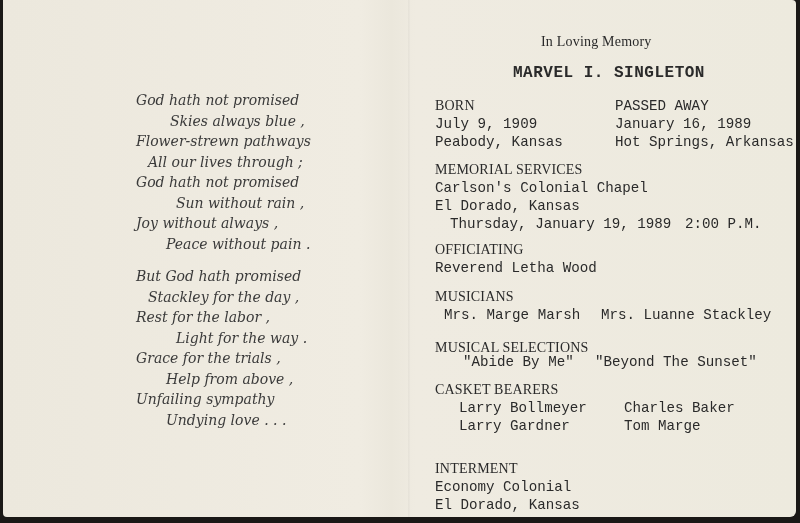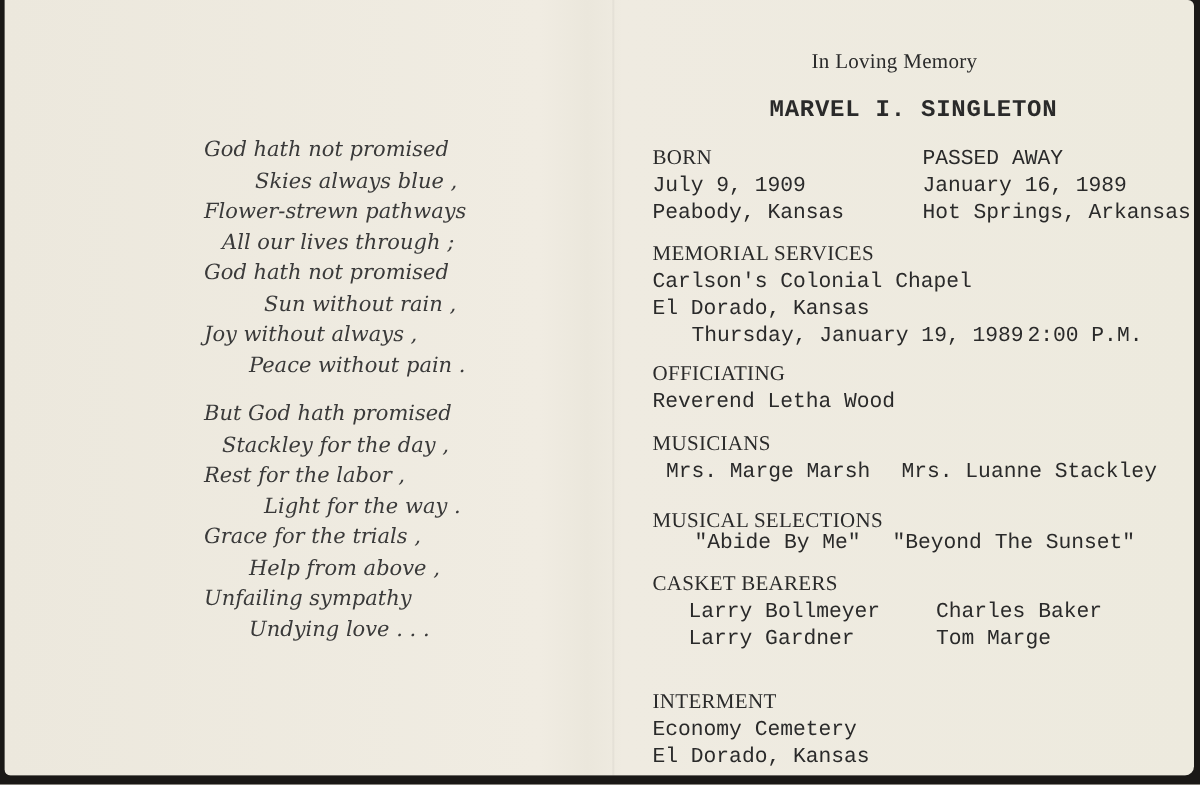--- a/index.html
+++ b/index.html
@@ -86,21 +86,21 @@
       <div>PASSED AWAY</div>
       <div>January 16, 1989</div>
       <div>Hot Springs, Arkansas</div>
     </div>
 
     <div class="col" style="left:0px; top:161px; width:345px;">
       <div class="hdr">MEMORIAL SERVICES</div>
       <div>Carlson's Colonial Chapel</div>
       <div>El Dorado, Kansas</div>
     </div>
-    <div class="abs" style="left:26px; top:215px;">Thursday, January 19, 1989</div>
+    <div class="abs" style="left:15px; top:215px;">Thursday, January 19, 1989</div>
     <div class="abs" style="left:250px; top:215px;">2:00 P.M.</div>
 
     <div class="col" style="left:0px; top:241px; width:340px;">
       <div class="hdr">OFFICIATING</div>
       <div>Reverend Letha Wood</div>
     </div>
 
     <div class="col" style="left:0px; top:288px; width:340px;">
       <div class="hdr">MUSICIANS</div>
     </div>
@@ -120,17 +120,17 @@
       <div>Larry Bollmeyer</div>
       <div>Larry Gardner</div>
     </div>
     <div class="bearers" style="left:189px; top:399px;">
       <div>Charles Baker</div>
       <div>Tom Marge</div>
     </div>
 
     <div class="col" style="left:0px; top:460px; width:340px;">
       <div class="hdr">INTERMENT</div>
-      <div>Economy Cemetery</div>
+      <div>Economy Colonial</div>
       <div>El Dorado, Kansas</div>
     </div>
   </div>
 </div>
 
 </body></html>

